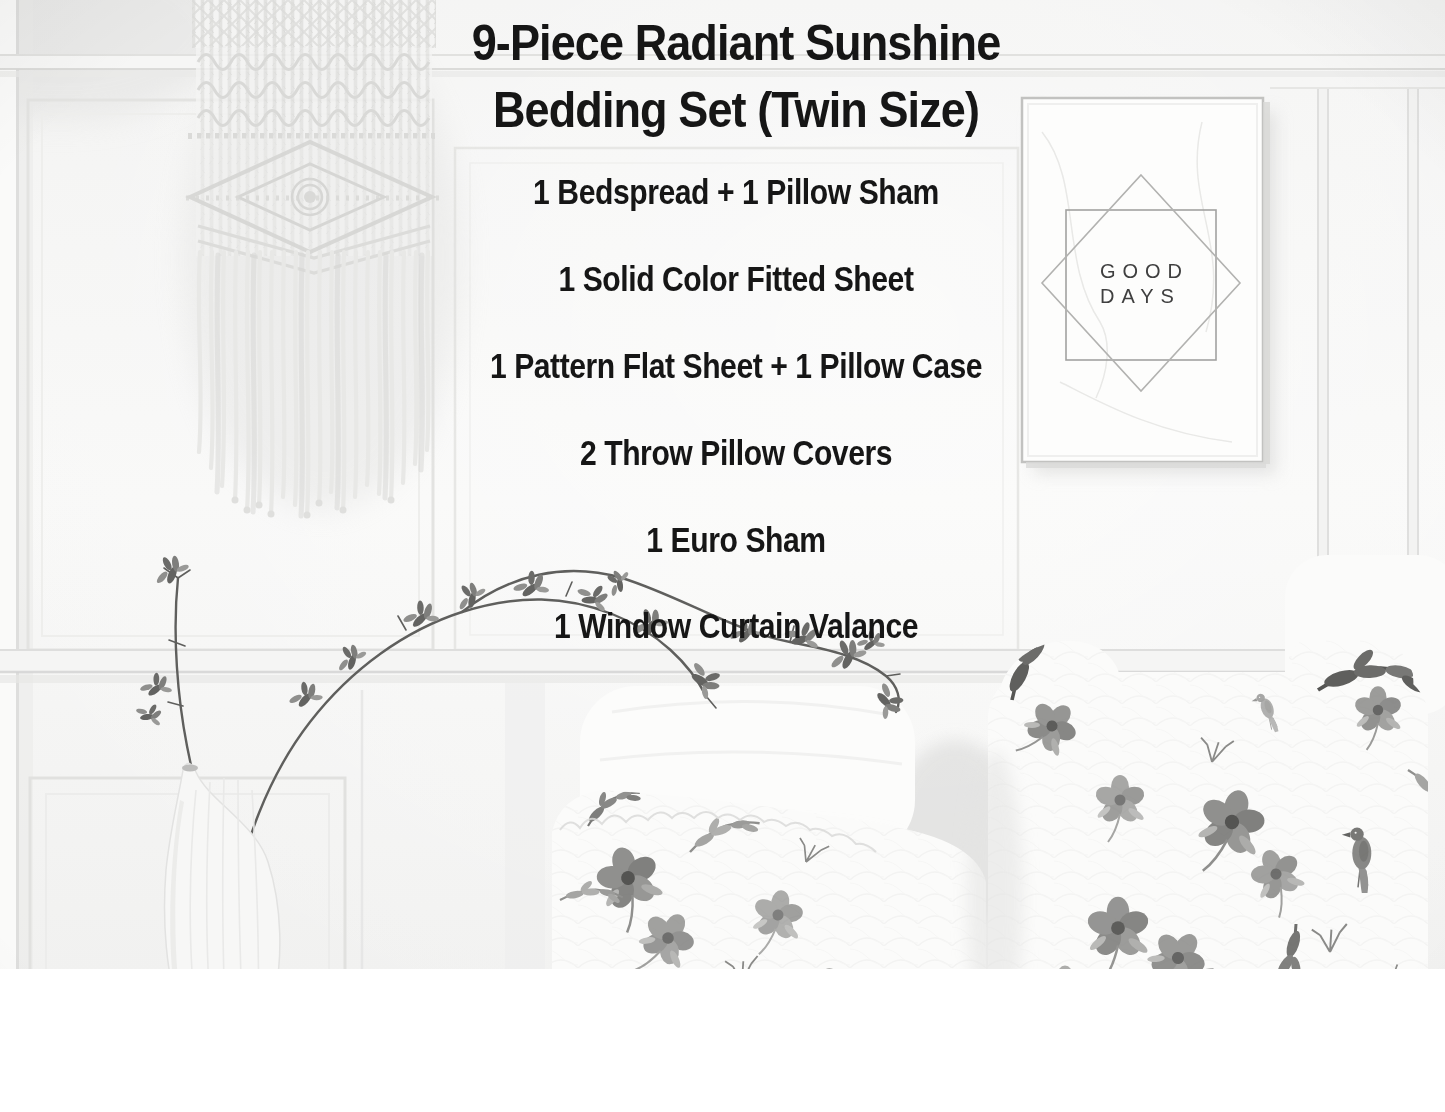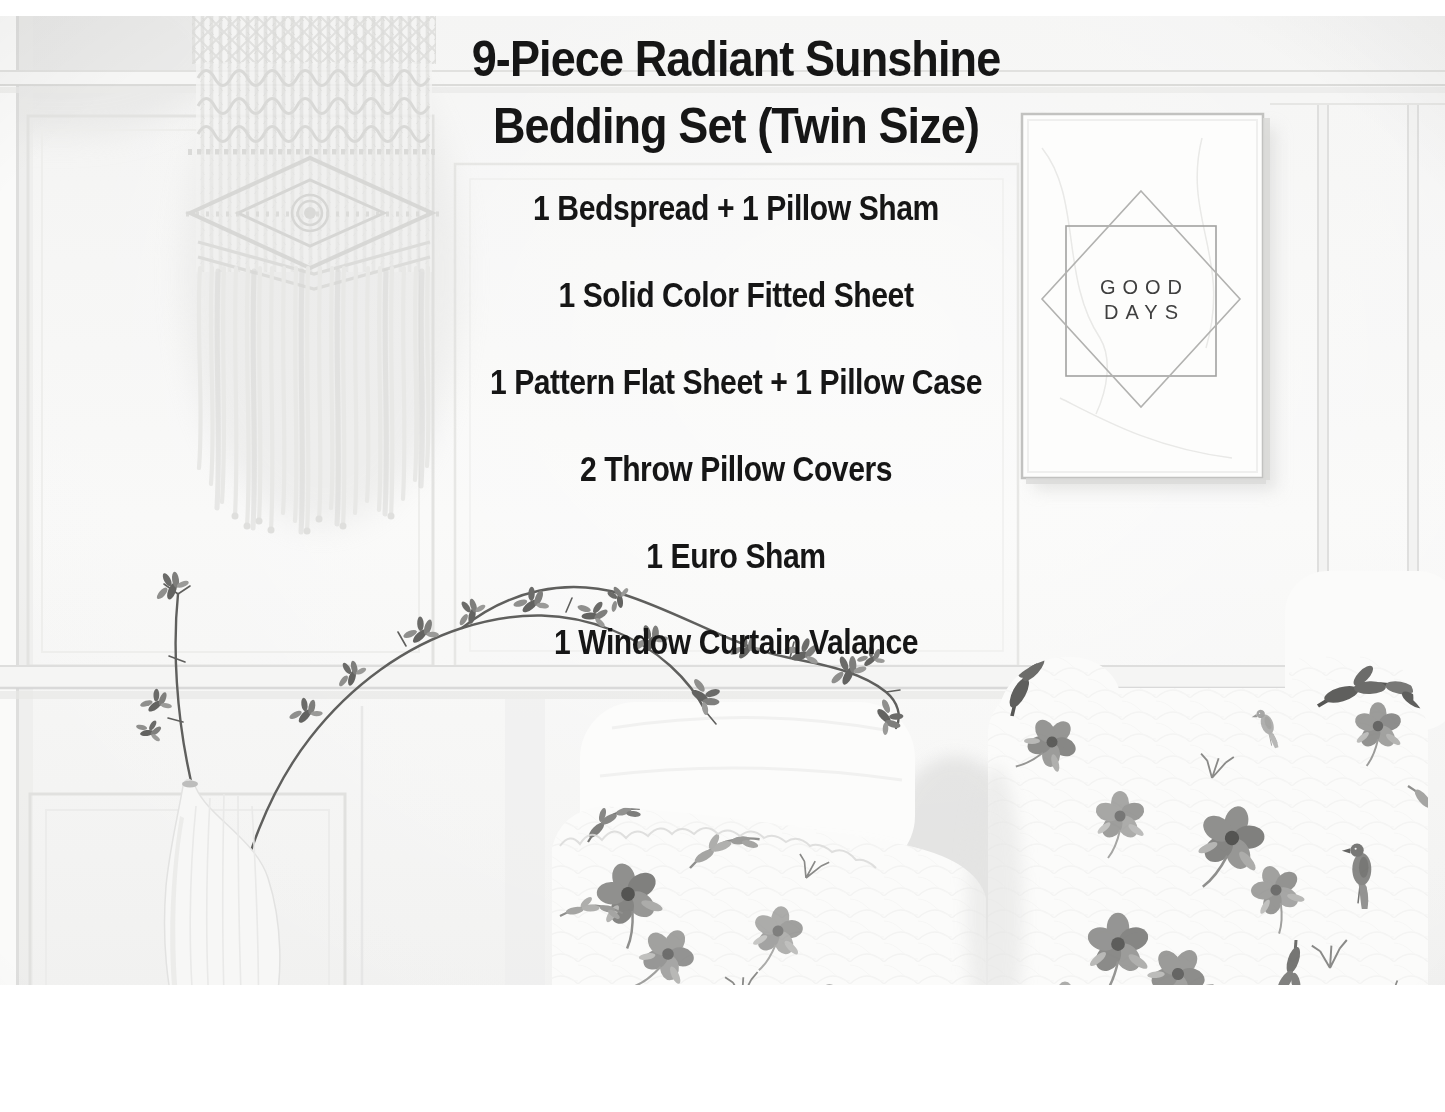--- a/index.html
+++ b/index.html
@@ -1,28 +1,28 @@
 <!DOCTYPE html>
 <html><head>
 <meta charset="utf-8">
 <style>
   html,body{margin:0;padding:0;background:#ffffff;}
   .stage{position:relative;width:1445px;height:969px;overflow:hidden;background:#5eead4;
-         font-family:"Liberation Sans",sans-serif;margin-top:16px;}
+         font-family:"Liberation Sans",sans-serif;}
   .scene{position:absolute;inset:0;width:1445px;height:1112px;display:block;}
   .overlay{position:absolute;inset:0;pointer-events:none;z-index:3;}
   .title{position:absolute;top:10px;left:736px;transform:translateX(-50%) scaleX(.9);
          text-align:center;white-space:nowrap;font-weight:700;font-size:50px;line-height:67px;
          letter-spacing:-1px;color:#161616;}
   .items{position:absolute;top:149px;left:736px;transform:translateX(-50%) scaleX(.86);
          text-align:center;}
   .item{height:86.8px;display:flex;align-items:center;justify-content:center;
         white-space:nowrap;font-weight:700;font-size:35px;letter-spacing:-.5px;color:#161616;}
   .art-text{position:absolute;top:259px;left:1141px;transform:translateX(-50%);z-index:3;
-            text-align:center;font-size:20px;line-height:25px;letter-spacing:7px;
+            font-size:20px;line-height:25px;letter-spacing:7px;
             padding-left:7px;color:#3f3f3f;font-weight:500;white-space:nowrap;}
 </style>
 </head>
 <body>
 
 <div class="stage">
 
 <svg class="scene" viewBox="0 0 1445 1112">
   <defs>
     <linearGradient id="wallG" x1="0" y1="0" x2="0" y2="1">

